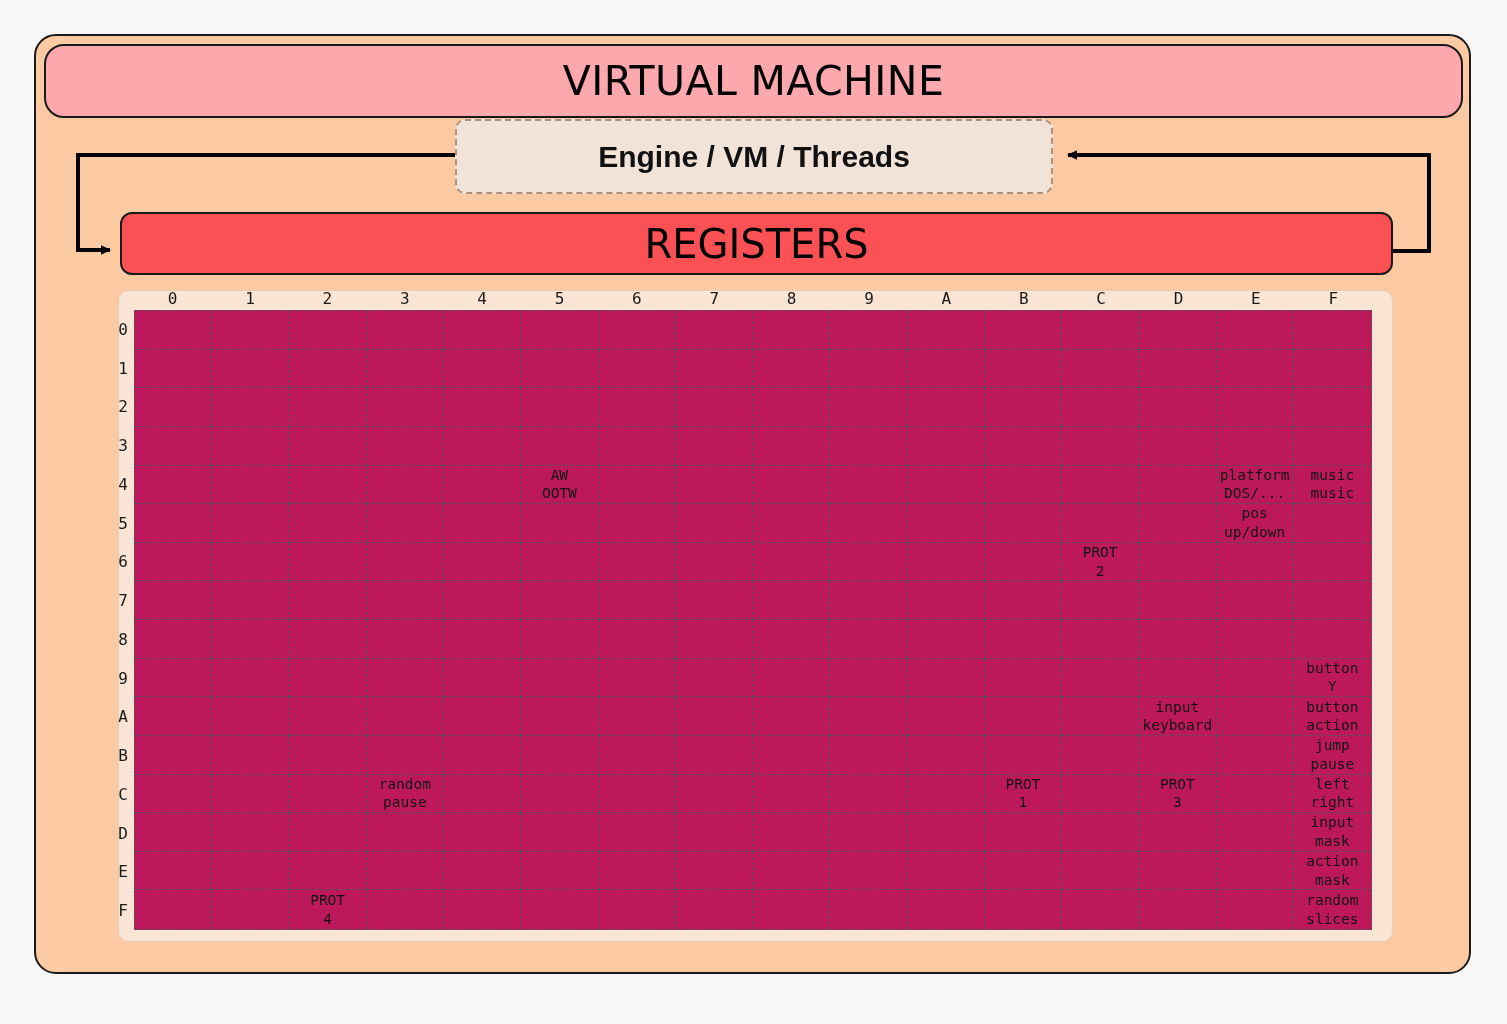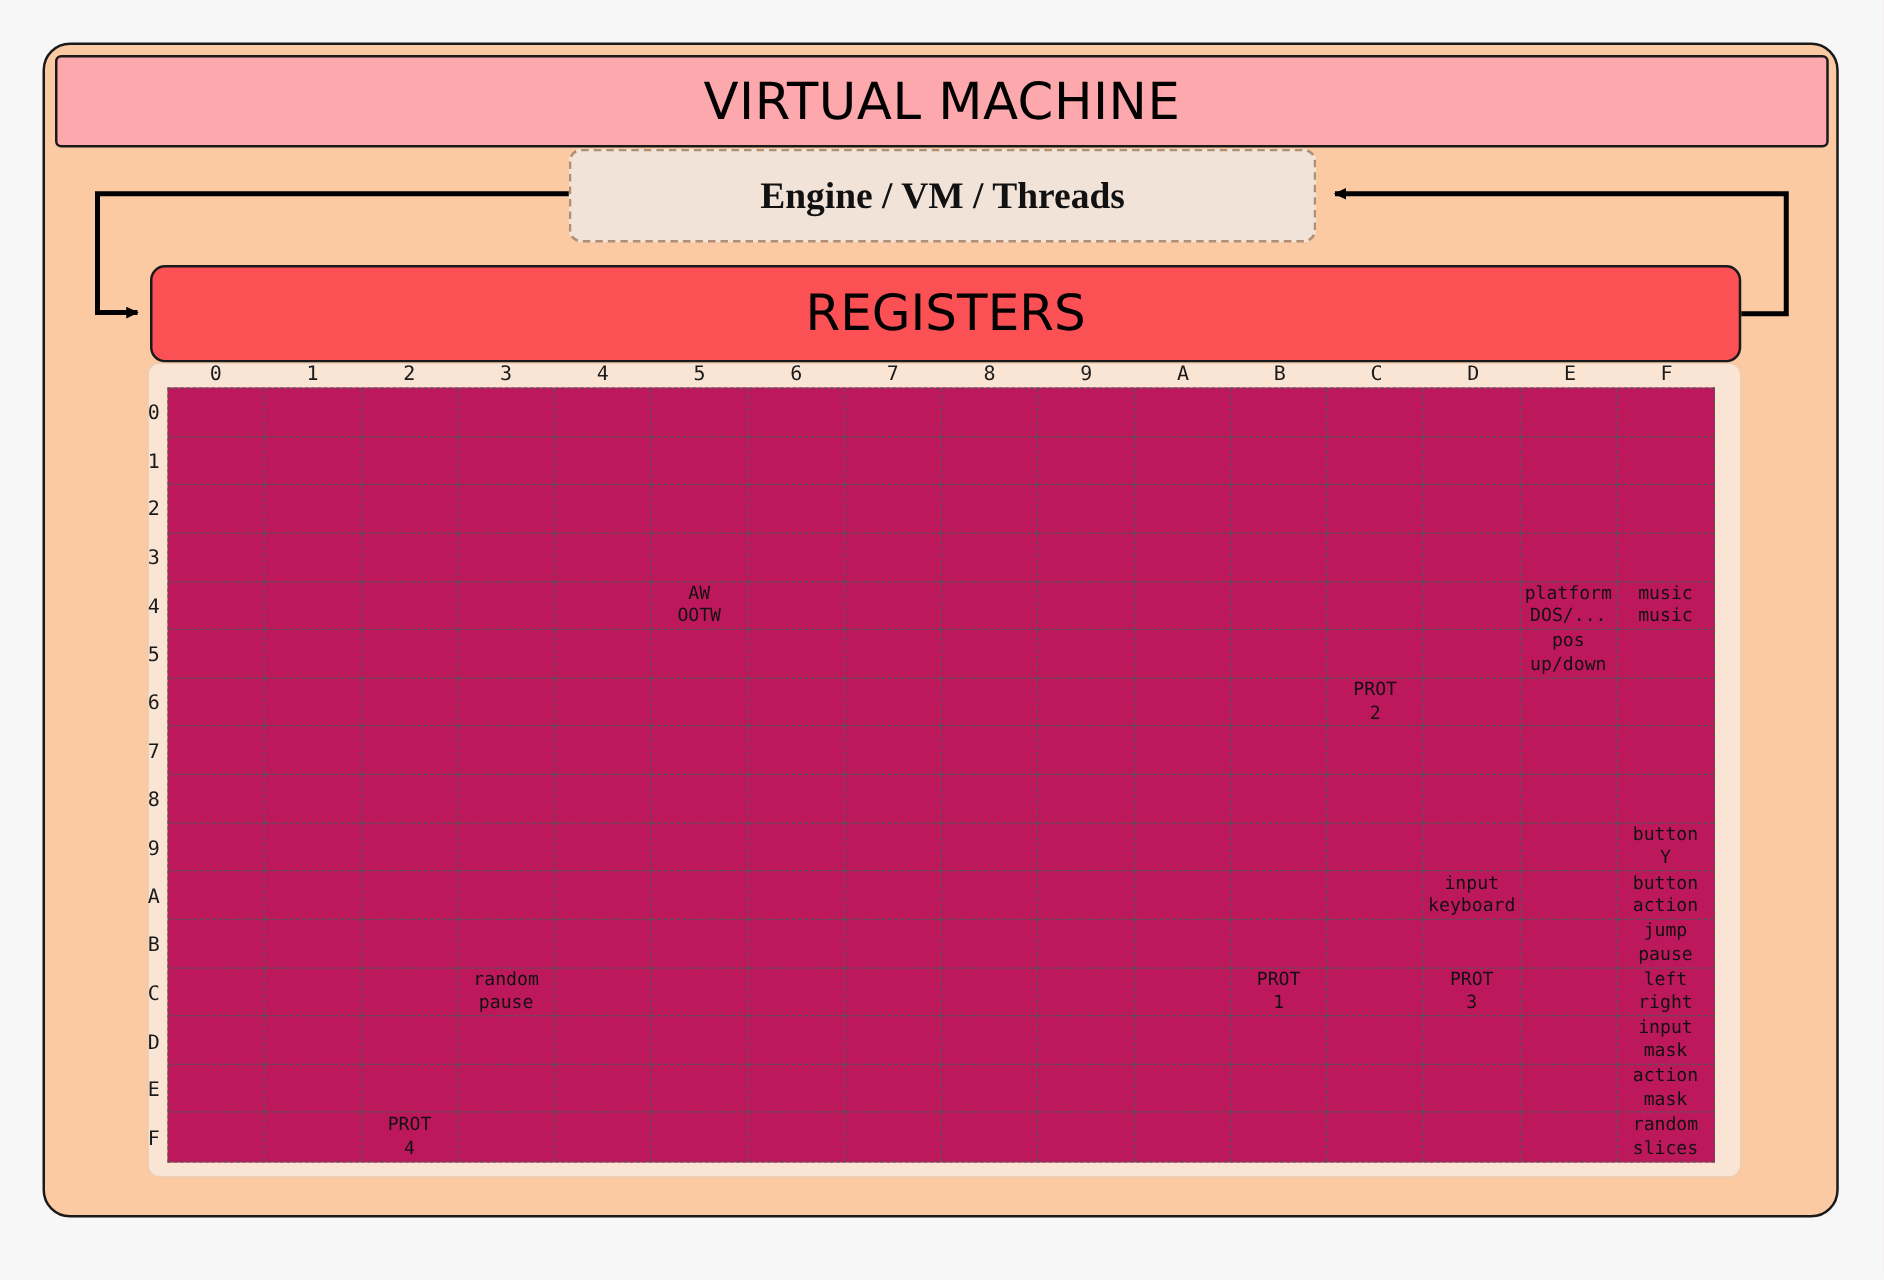--- a/index.html
+++ b/index.html
@@ -14,40 +14,40 @@
   
   .vm-panel{
     position:absolute;left:34px;top:34px;width:1437px;height:940px;
     background:#fbc9a2;border:2px solid #1a1a1a;border-radius:22px;
     box-sizing:border-box;
   }
 
   
   .vm-title{
     position:absolute;left:44px;top:44px;width:1419px;height:74px;
-    background:#fca8ac;border:2px solid #1a1a1a;border-radius:5px;
+    background:#fca8ac;border:2px solid #1a1a1a;border-radius:20px;
     box-sizing:border-box;
     display:flex;align-items:center;justify-content:center;
     font-size:41px;font-weight:400;color:#000;letter-spacing:.4px;
     font-family:"DejaVu Sans", sans-serif;
   }
 
   
   .engine-box{
     position:absolute;left:455px;top:119px;width:598px;height:75px;
     background:#f2e3d8;border:2px dashed #b08f77;border-radius:10px;
     box-sizing:border-box;
     display:flex;align-items:center;justify-content:center;
     font-size:30px;font-weight:700;color:#111;
-    font-family:Liberation Serif, serif;
+    font-family:Liberation Sans, sans-serif;
   }
 
   
   .registers-bar{
-    position:absolute;left:120px;top:212px;width:1273px;height:78px;
+    position:absolute;left:120px;top:212px;width:1273px;height:63px;
     background:#fb5155;border:2px solid #1a1a1a;border-radius:12px;
     box-sizing:border-box;
     display:flex;align-items:center;justify-content:center;
     font-size:40px;color:#000;
     font-family:"DejaVu Sans", sans-serif;
   }
 
   
   .arrows{position:absolute;left:0;top:0;width:1507px;height:1024px;pointer-events:none;}
 

